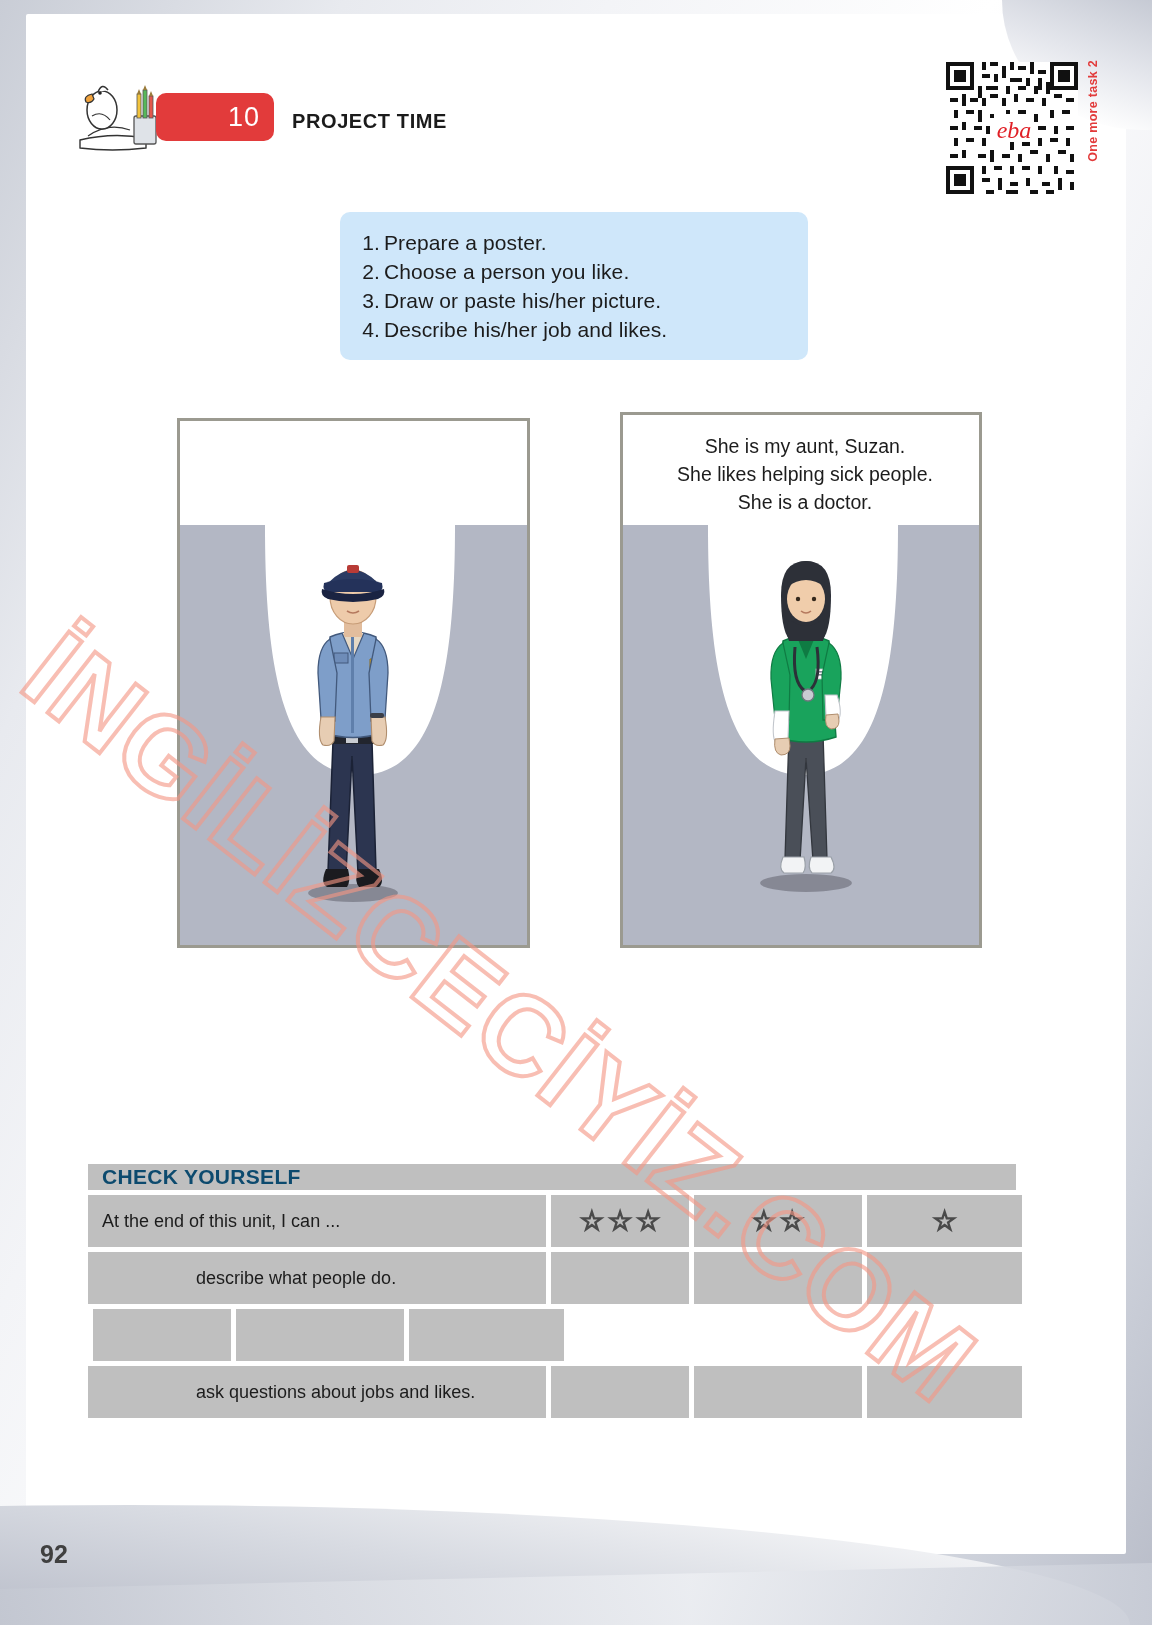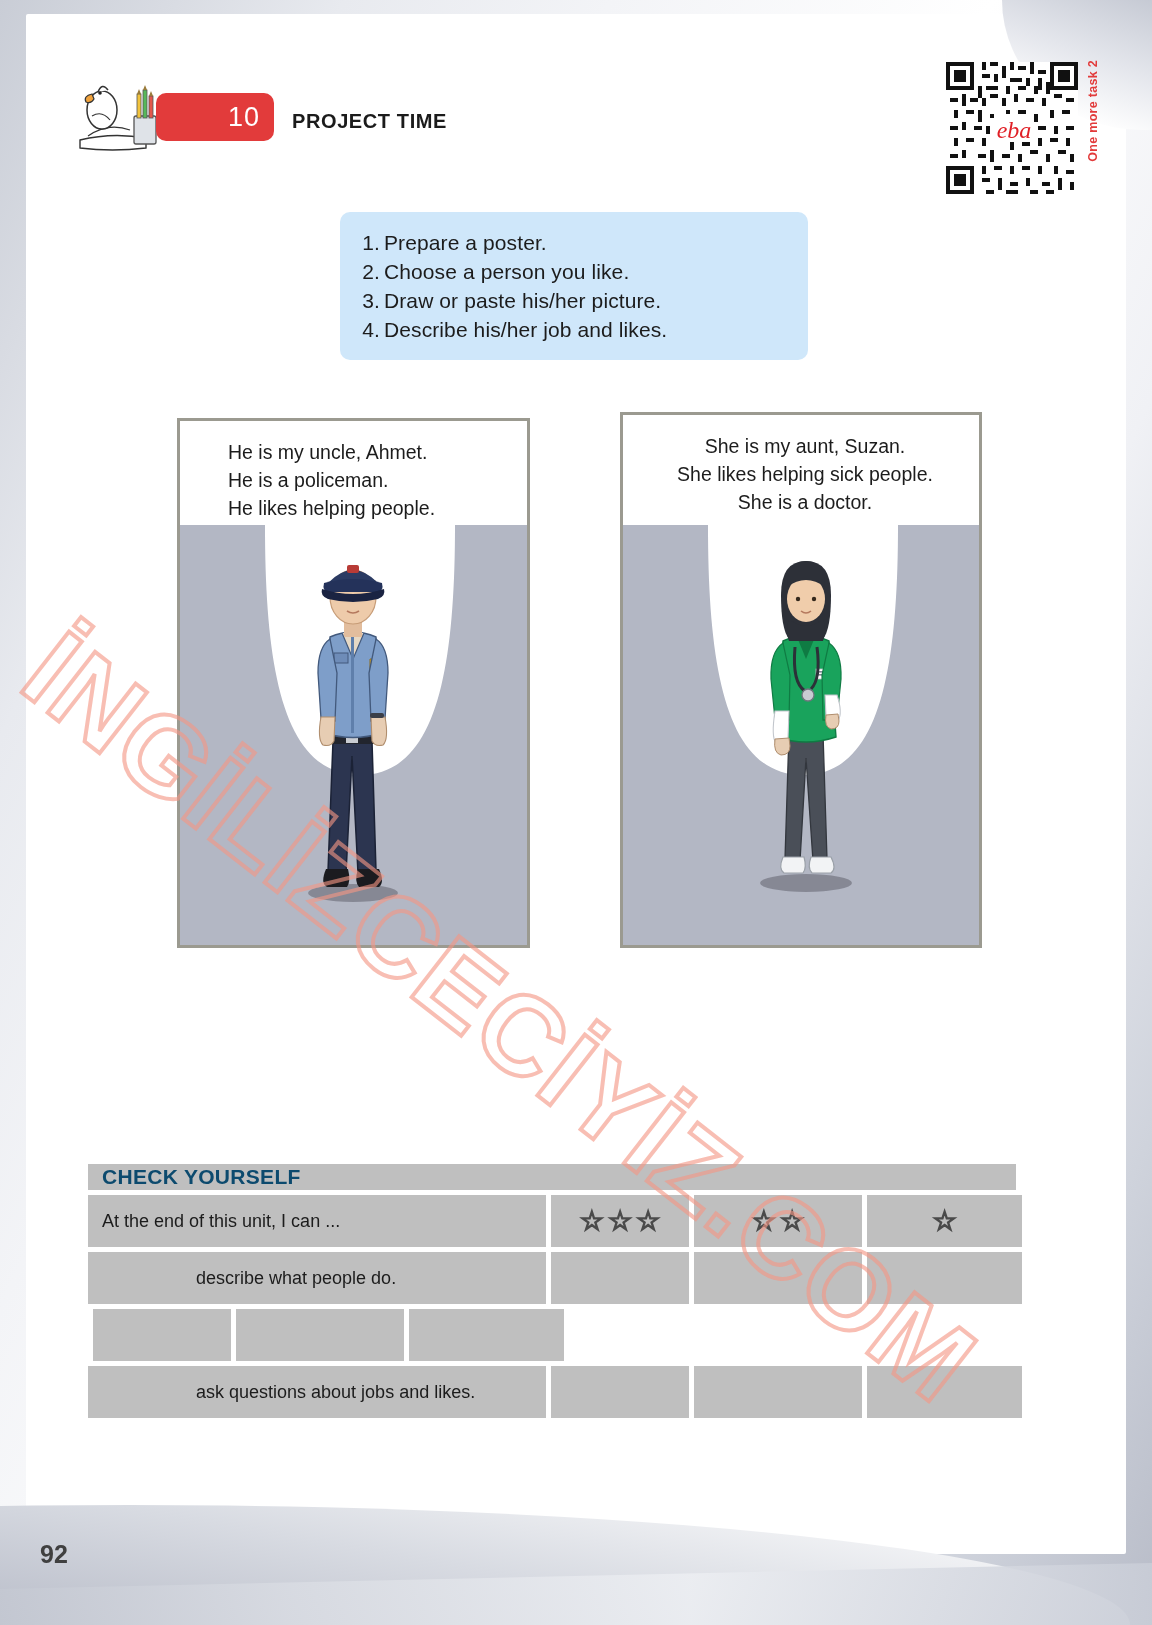--- a/index.html
+++ b/index.html
@@ -453,25 +453,20 @@
   <ol>
     <li>Prepare a poster.</li>
     <li>Choose a person you like.</li>
     <li>Draw or paste his/her picture.</li>
     <li>Describe his/her job and likes.</li>
   </ol>
 </div>
 
 <div class="card card-left">
   <div class="cup"></div>
-  <div class="caption">
-    <div>He is my uncle, Ahmet.</div>
-    <div>He is a policeman.</div>
-    <div>He likes helping people.</div>
-  </div>
   <div class="figure" style="left:98px; top:120px;">
     <svg width="150" height="370" viewBox="0 0 150 370">
       <ellipse cx="75" cy="352" rx="45" ry="9" fill="rgba(80,80,90,.45)"></ellipse>
 
       <path d="M55,200 L50,330 L68,332 L74,215 L80,332 L98,330 L94,200 Z" fill="#2c3550"></path>
       <path d="M55,200 L50,330 L68,332 L74,215 L80,332 L98,330 L94,200 Z" fill="none" stroke="#1b2236" stroke-width="1.5"></path>
 
       <path d="M48,328 q-6,14 1,18 l20,0 q4,-6 1,-18 Z" fill="#1b1b1f"></path>
       <path d="M80,328 q-4,12 1,18 l20,0 q6,-5 0,-18 Z" fill="#1b1b1f"></path>
 

